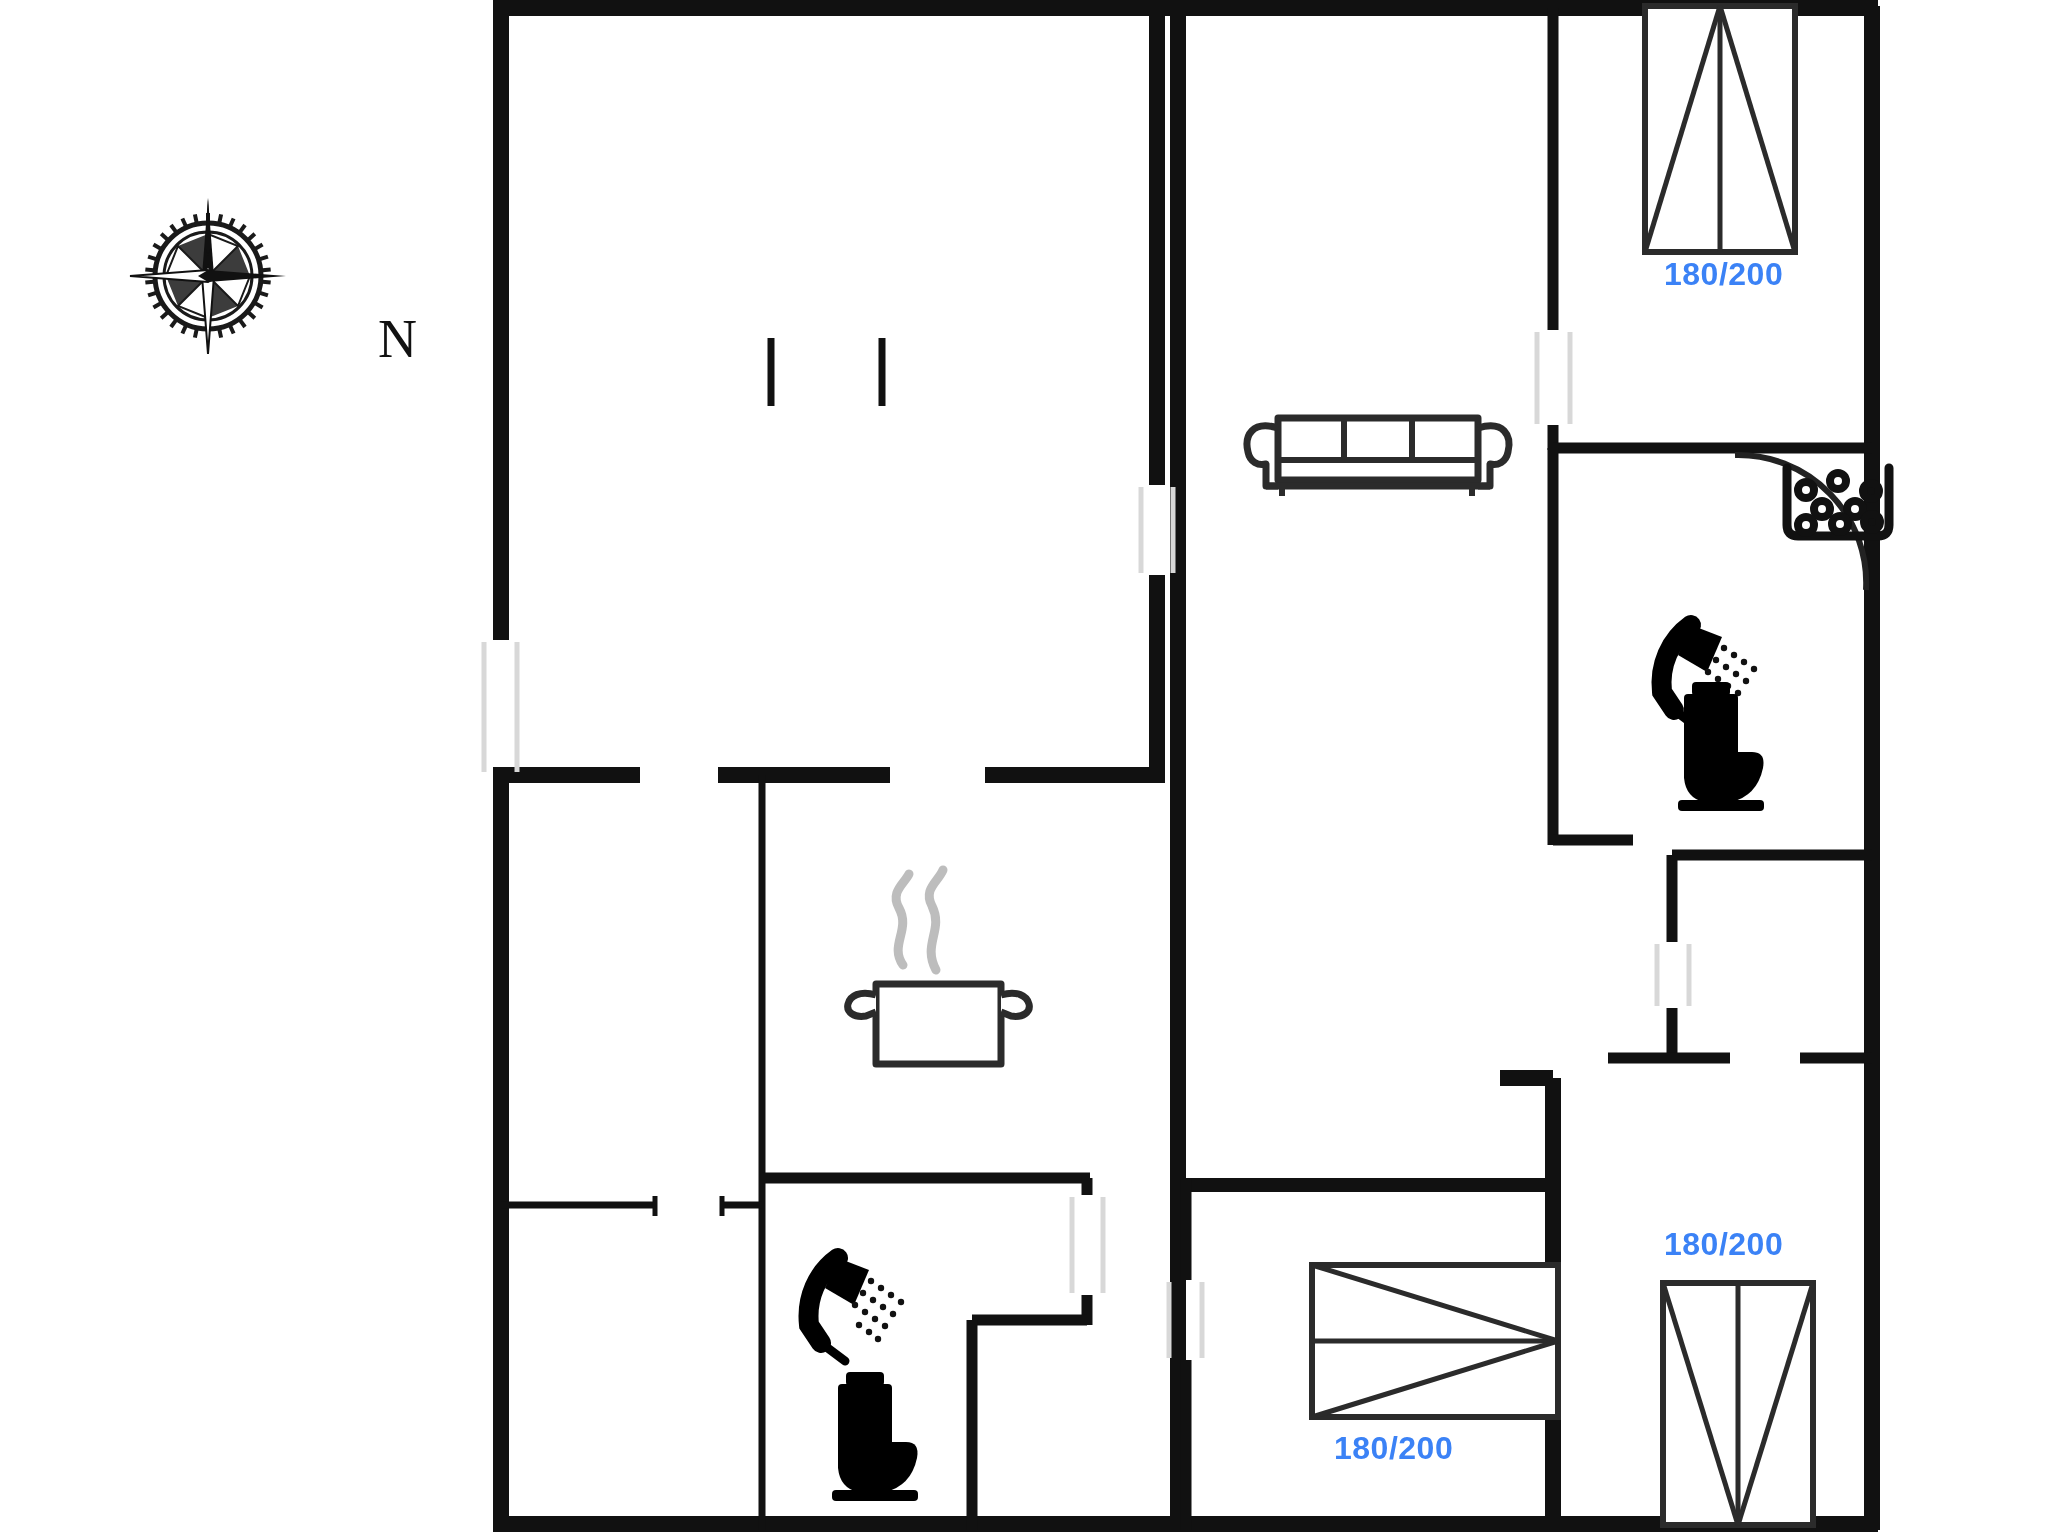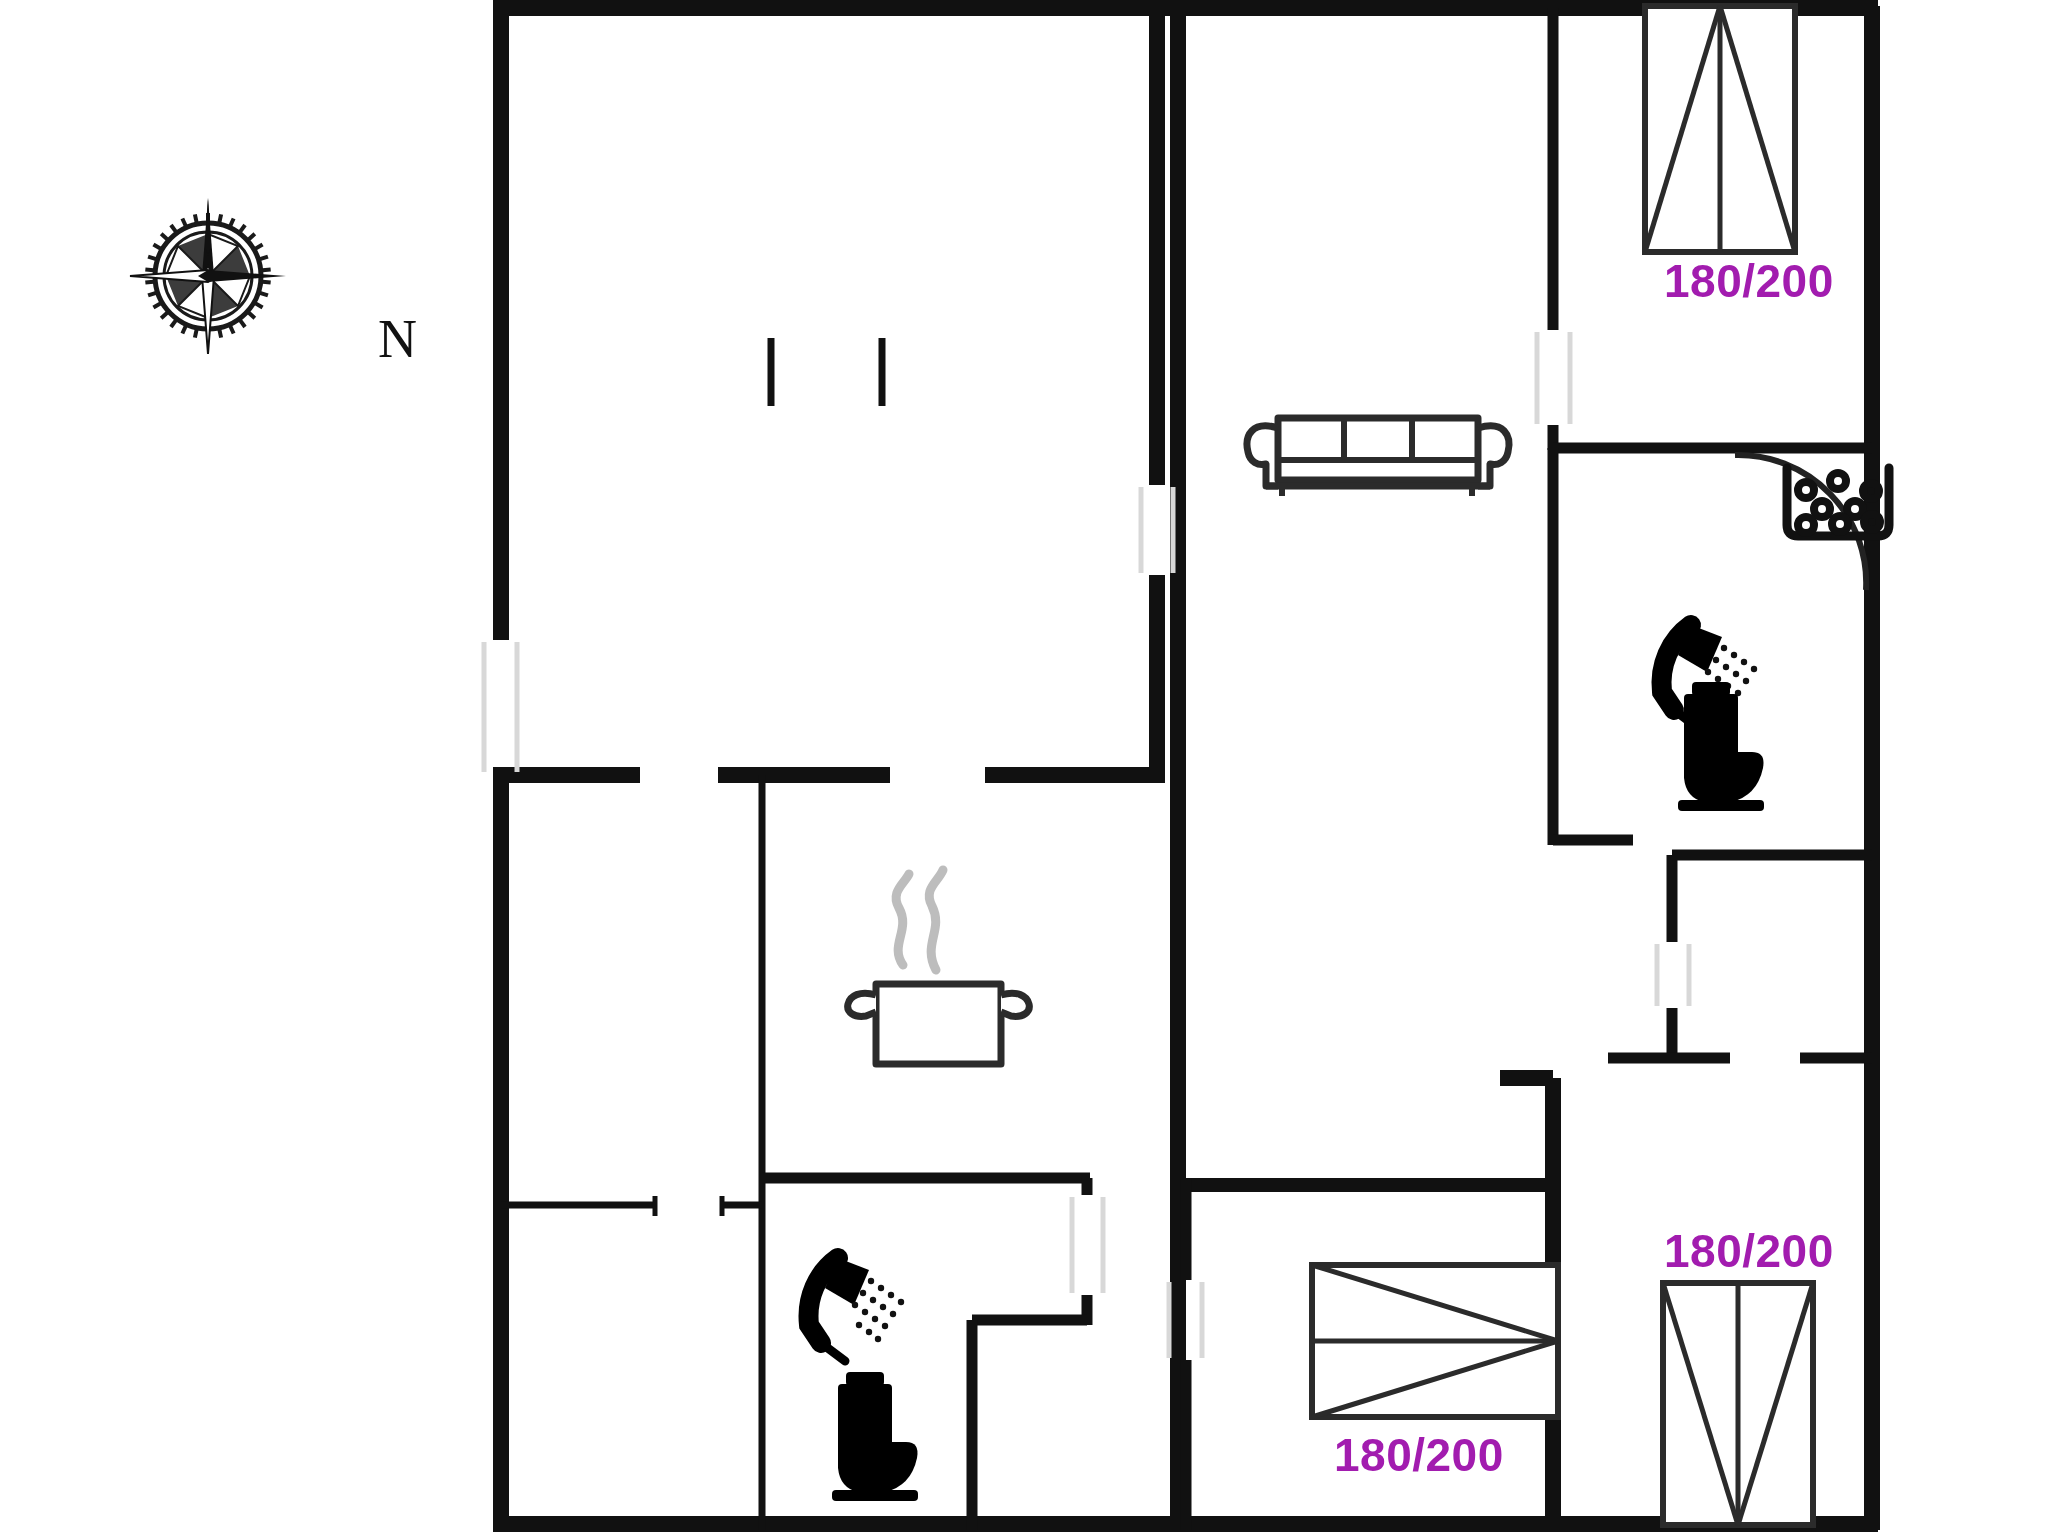--- a/index.html
+++ b/index.html
@@ -23,23 +23,23 @@
     position: absolute;
     left: 0;
     top: 0;
     width: 2048px;
     height: 1536px;
     display: block;
   }
   .dim-label {
     position: absolute;
     font-family: "Liberation Sans", sans-serif;
-    font-size: 46px;
+    font-size: 32px;
     font-weight: 700;
-    color: #a21caf;
+    color: #3b82f6;
     letter-spacing: 0.5px;
     white-space: nowrap;
     line-height: 1;
   }
   .compass-letter {
     position: absolute;
     font-family: "Liberation Serif", serif;
     font-size: 54px;
     font-weight: 400;
     color: #111111;

